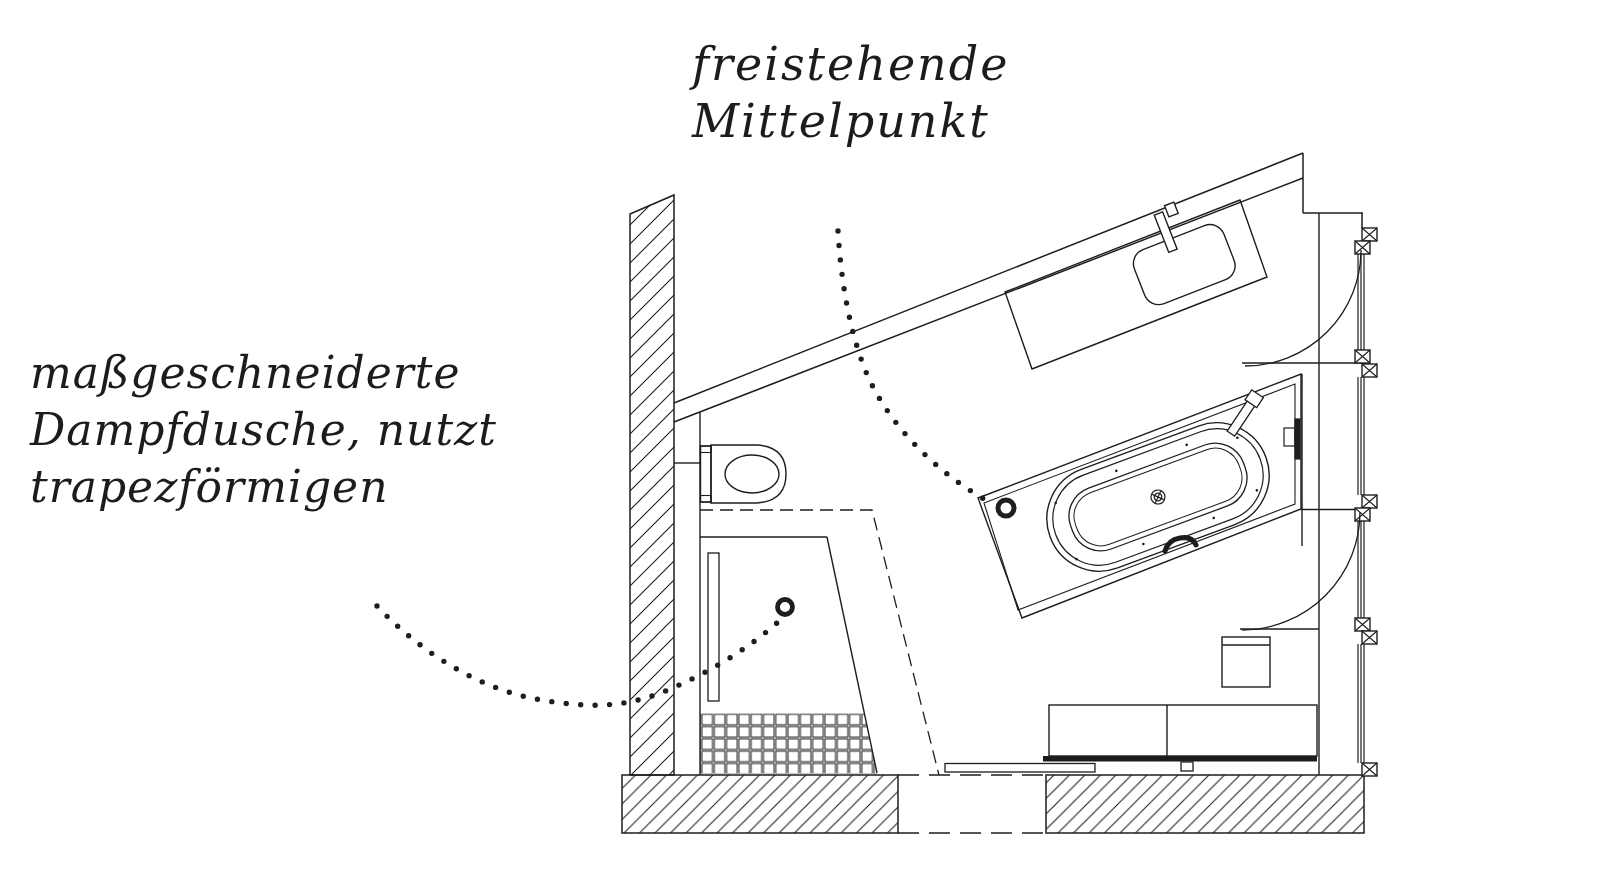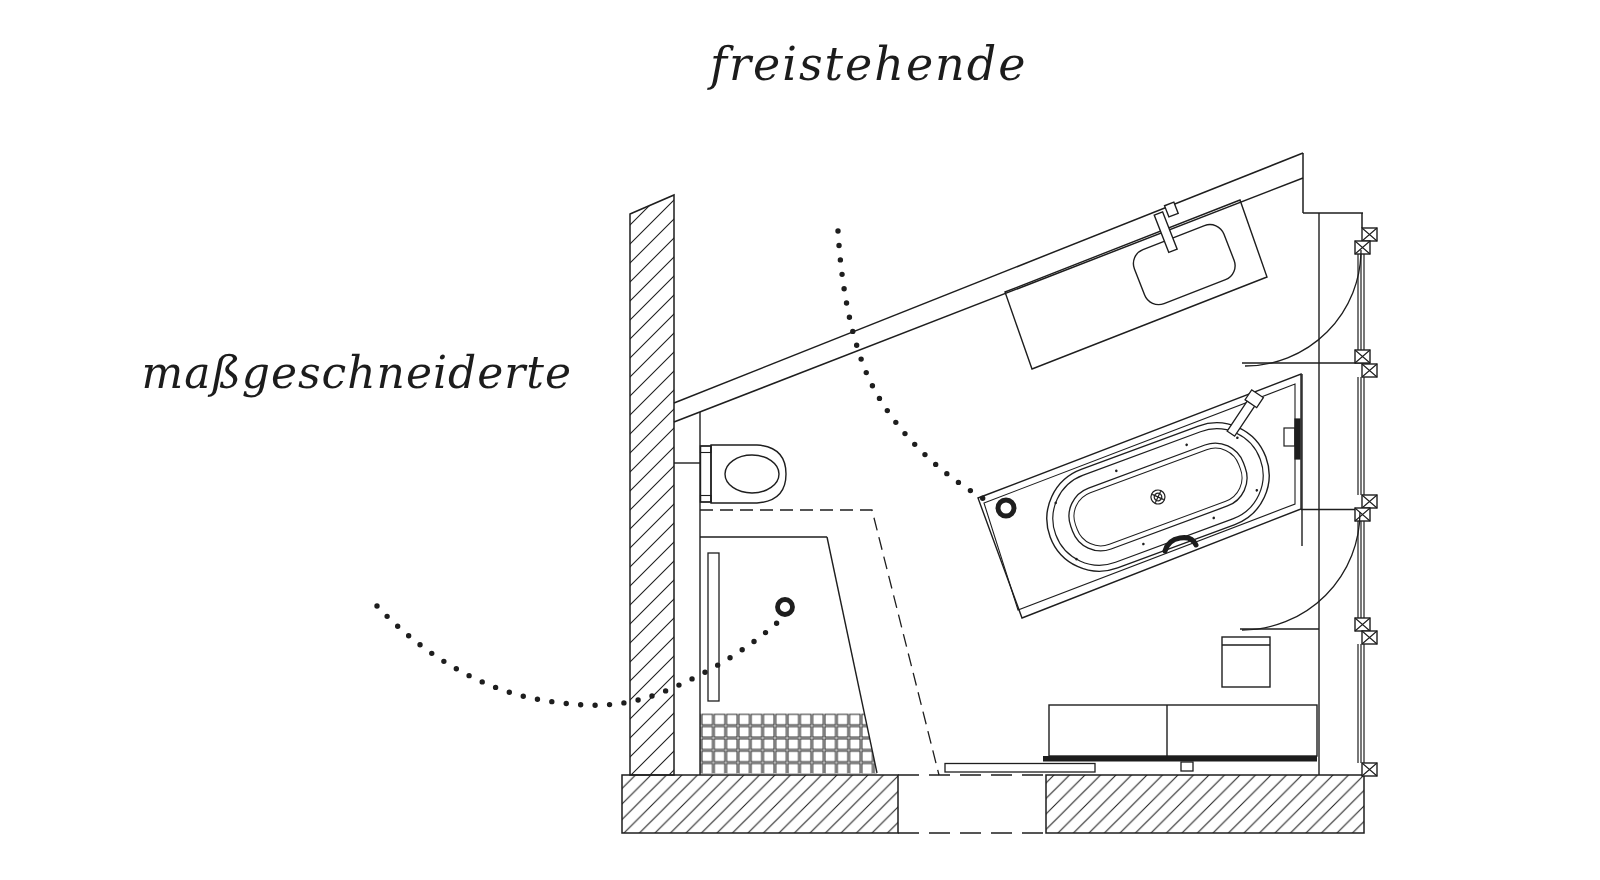--- a/index.html
+++ b/index.html
@@ -1,22 +1,22 @@
 <!DOCTYPE html>
 <html><head>
 <meta charset="utf-8">
 <style>
   html,body{margin:0;padding:0;background:#ffffff;}
   .stage{position:relative;width:1600px;height:880px;background:#ffffff;overflow:hidden;
          font-family:"Liberation Sans",sans-serif;}
   .plan-svg{position:absolute;left:0;top:0;}
   .note{position:absolute;font-family:"DejaVu Serif",serif;font-style:italic;color:#1c1c1c;
         white-space:nowrap;}
-  .note-top{left:710px;top:36px;font-size:46px;line-height:57px;letter-spacing:2px;}
-  .note-left{left:30px;top:344px;width:542px;text-align:right;font-size:44px;line-height:57px;
+  .note-top{left:692px;top:36px;font-size:46px;line-height:57px;letter-spacing:2px;}
+  .note-left{left:30px;top:344px;width:542px;font-size:44px;line-height:57px;
              letter-spacing:1px;}
 </style>
 </head>
 <body>
 
 <div class="stage">
 
 <svg class="plan-svg" width="1600" height="880" viewBox="0 0 1600 880">
   <defs>
     <pattern id="hatchWall" width="19" height="19" patternUnits="userSpaceOnUse">
@@ -182,19 +182,22 @@
     </g>
     <g>
       <path d="M377,606 C420,652 478,688 536,699 C590,709 625,707 663,692 C707,674 748,649 778,622" stroke-dasharray="0 14.5" stroke-linecap="round" stroke-width="5.4"></path>
     </g>
 
   </g>
 </svg>
 
 <div class="note note-top">
   <div>freistehende</div>
+  <div>Mittelpunkt</div>
 </div>
 
 <div class="note note-left">
   <div>maßgeschneiderte</div>
+  <div>Dampfdusche, nutzt</div>
+  <div>trapezförmigen</div>
 </div>
 
 </div>
 
 </body></html>

